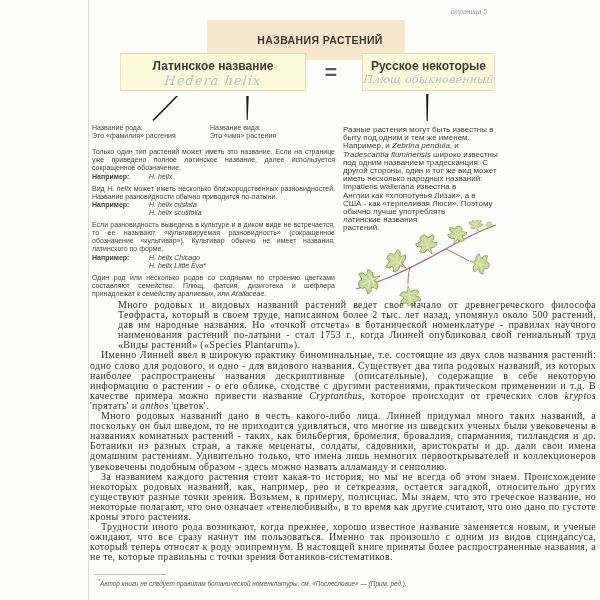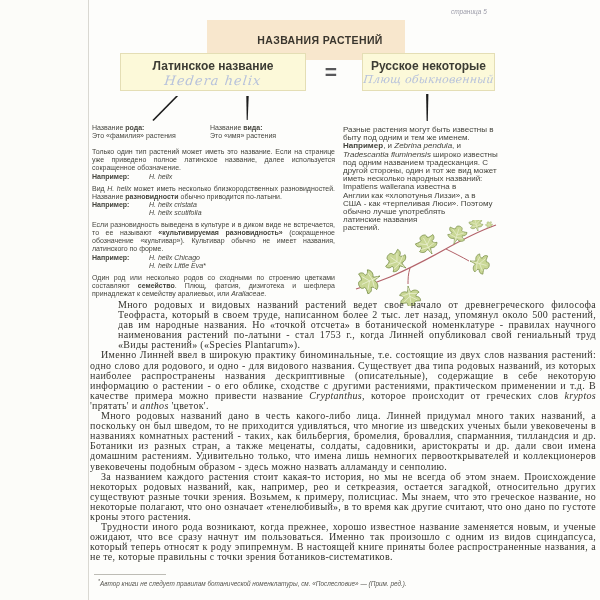--- a/index.html
+++ b/index.html
@@ -36,21 +36,21 @@
            color:#45453e;text-align:justify;}
   .lc-p{margin:4px 0 0;}
   .leftcol .lc-p:first-child{margin-top:0;}
   .lc-ex{display:flex;margin:1px 0 0;}
   .lc-ex-label{font-weight:bold;width:57px;flex:none;}
   .lc-ex-items{display:flex;flex-direction:column;}
 
   .rightcol{position:absolute;left:343px;top:126px;width:157px;font-size:8px;line-height:8.2px;
             color:#45453e;text-align:left;}
 
-  .b{font-weight:bold;margin-top:48px;}
+  .b{font-weight:normal;margin-top:48px;}
   .i{font-style:italic;}
   .fl{float:right;clear:right;}
 
   .ivy{position:absolute;left:350px;top:220px;width:152px;height:86px;}
 
   .body-text{position:absolute;left:90px;top:300px;width:506px;
              font-family:"Liberation Serif",serif;font-size:10px;letter-spacing:.3px;
              line-height:10.1px;color:#34332e;text-align:justify;}
   .bp{margin:0;text-indent:11px;}
   .bp.first{text-indent:0;margin-left:28px;}

